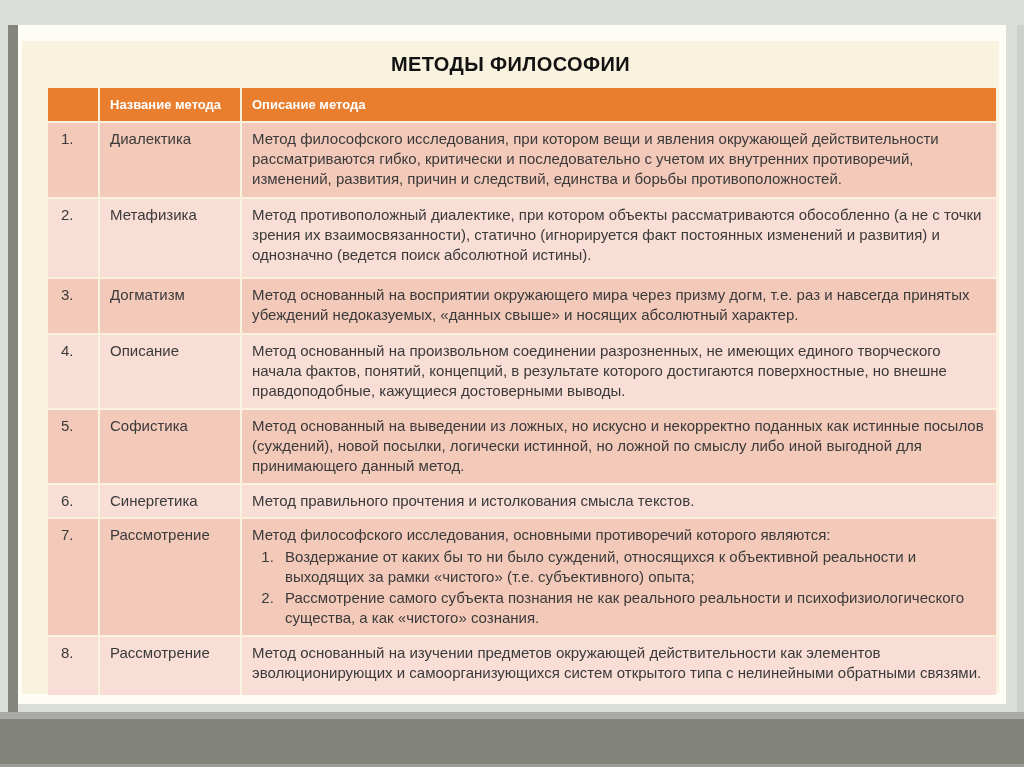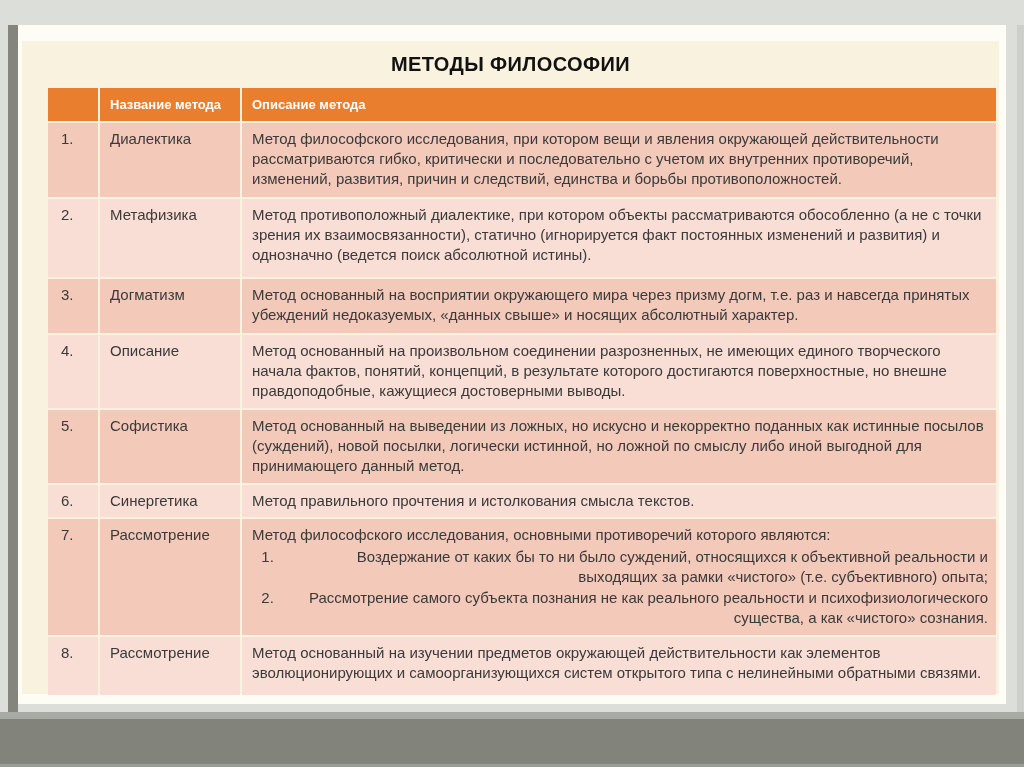--- a/index.html
+++ b/index.html
@@ -63,21 +63,20 @@
     padding: 6px 10px 6px 10px;
     line-height: 1.33;
   }
   tr.odd  td { background: #f3c9ba; }
   tr.even td { background: #f9ded6; }
   td.num  { padding-left: 13px; }
   td.desc { padding-right: 8px; }
   ol.phenol {
     margin: 2px 0 0 0;
     padding-left: 26px;
-    text-align: right;
   }
   ol.phenol li {
     padding-left: 7px;
     margin: 0 0 1px 0;
   }
   .strip-mid {
     position: absolute; left: 0; top: 712px;
     width: 1024px; height: 7px;
     background: #a8aaa5;
   }

